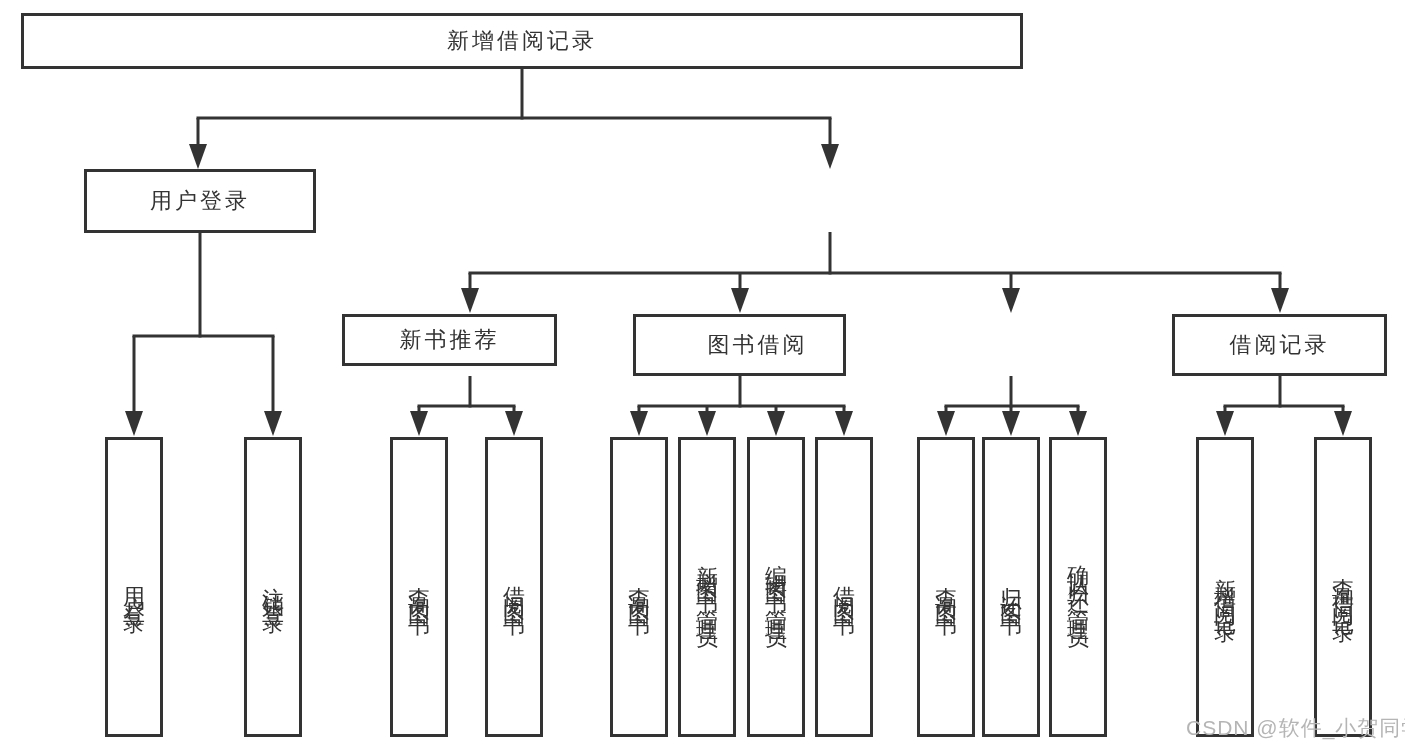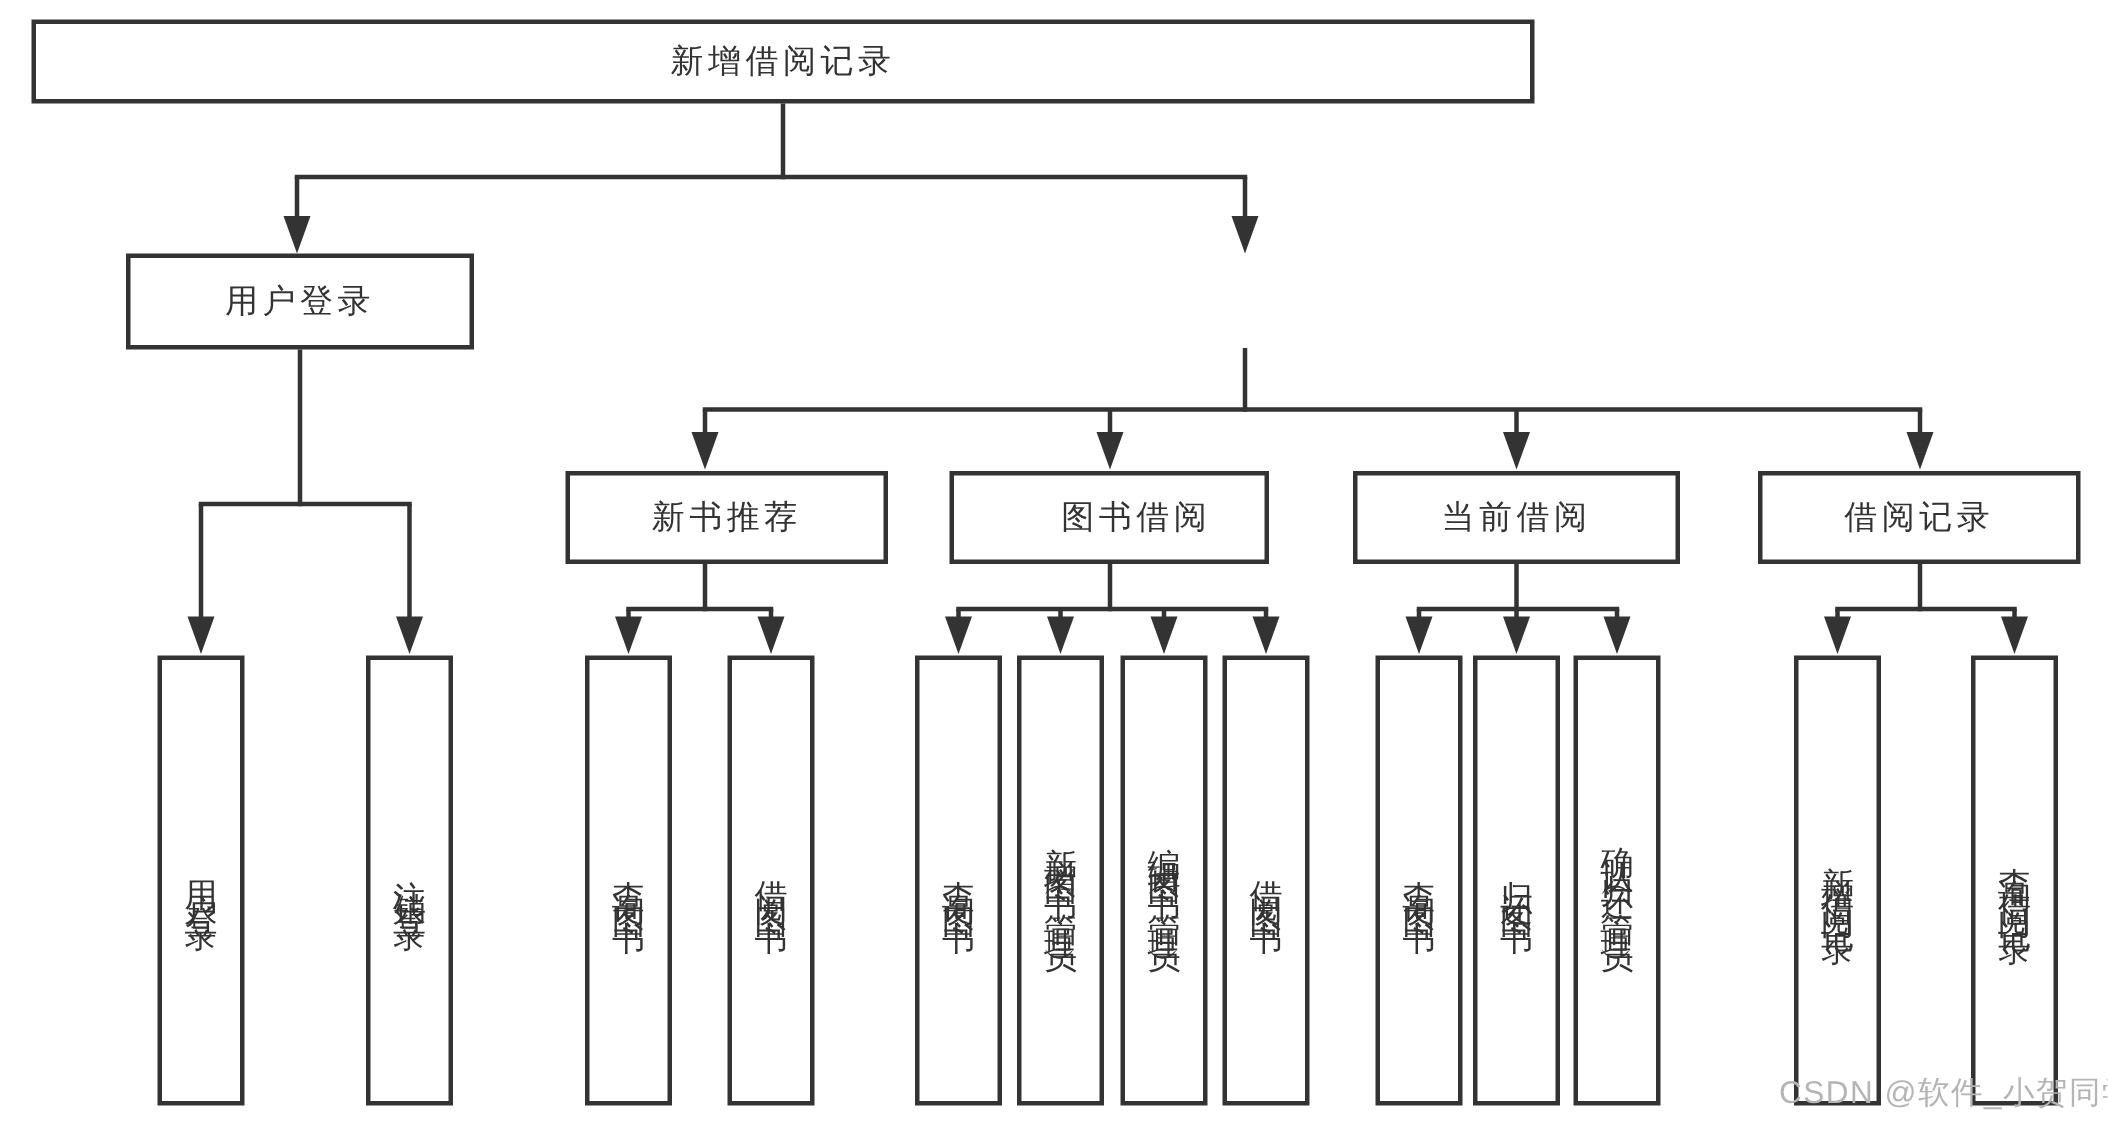--- a/index.html
+++ b/index.html
@@ -115,28 +115,25 @@
   </svg>
 
   <div class="box" style="left:21px; top:13px; width:1002px; height:56px;">
     <span>新增借阅记录</span>
   </div>
 
   <div class="box" style="left:84px; top:169px; width:232px; height:64px;">
     <span>用户登录</span>
   </div>
 
-  <div class="box" style="left:377px; top:314px; width:215px; height:62px;">
+  <div class="box" style="left:342px; top:314px; width:215px; height:52px;">
     <span>新书推荐</span>
   </div>
   <div class="box" style="left:633px; top:314px; width:213px; height:62px;padding-left:36px;">
     <span>图书借阅</span>
-  </div>
-  <div class="box" style="left:902px; top:314px; width:218px; height:62px;">
-    <span>当前借阅</span>
   </div>
   <div class="box" style="left:1172px; top:314px; width:215px; height:62px;">
     <span>借阅记录</span>
   </div>
 
   <div class="box leaf" style="left:105px;">
     <span class="vtext">用户登录</span>
   </div>
   <div class="box leaf" style="left:244px;">
     <span class="vtext">注销登录</span>

